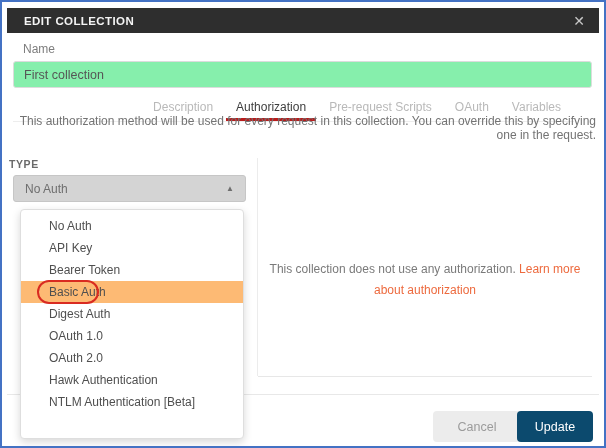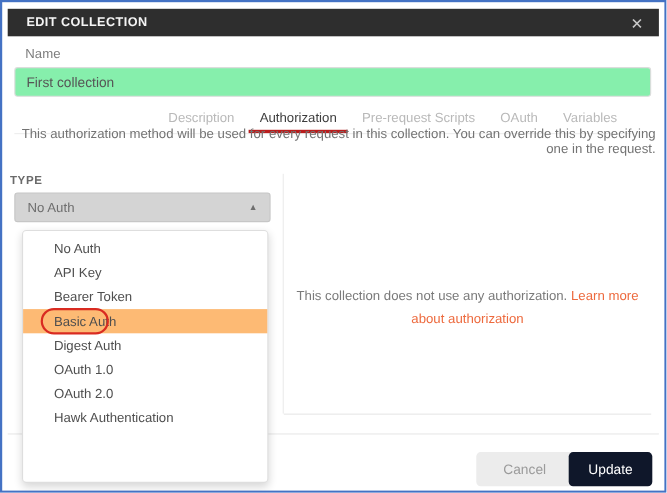--- a/index.html
+++ b/index.html
@@ -57,21 +57,21 @@
     font-size:12px; color:#4f4f4f; cursor:pointer; white-space:nowrap; }
   .dd-option.highlighted { background:#fdba74; }
   .annotation-oval { position:absolute; left:16px; top:-1px; width:62px; height:24px;
     border:2.5px solid #d92b21; border-radius:13px; pointer-events:none; }
 
   
   .footer-sep { position:absolute; left:7px; right:7px; top:394px; border-top:1px solid #e8e8e8; }
   .btn { position:absolute; top:411px; height:31px; border:none; border-radius:4px;
     font-size:12.5px; cursor:pointer; font-family:"Liberation Sans", sans-serif; }
   .btn-cancel { left:433px; width:88px; background:#ececec; color:#9b9b9b; }
-  .btn-update { left:517px; width:76px; background:#0f172a; color:#ffffff; }
+  .btn-update { left:517px; width:76px; background:#0c4a6e; color:#ffffff; }
 </style>
 </head>
 <body>
 
 <div class="viewport">
   <div class="stage">
 
     <div class="modal-header">
       <span class="modal-title">EDIT COLLECTION</span>
       <span class="close-x">✕</span>
@@ -111,20 +111,21 @@
       <div class="dd-option">API Key</div>
       <div class="dd-option">Bearer Token</div>
       <div class="dd-option highlighted">
         <span>Basic Auth</span>
         <span class="annotation-oval"></span>
       </div>
       <div class="dd-option">Digest Auth</div>
       <div class="dd-option">OAuth 1.0</div>
       <div class="dd-option">OAuth 2.0</div>
       <div class="dd-option">Hawk Authentication</div>
+      <div class="dd-option">NTLM Authentication [Beta]</div>
     </div>
 
     <div class="footer-sep"></div>
     <button class="btn btn-cancel">Cancel</button>
     <button class="btn btn-update">Update</button>
 
   </div>
   <div class="frame-border"></div>
 </div>
 

